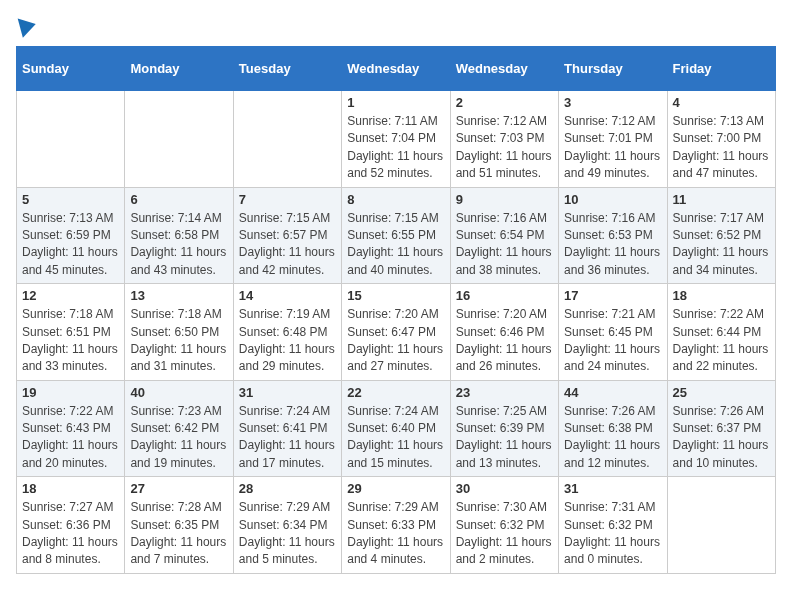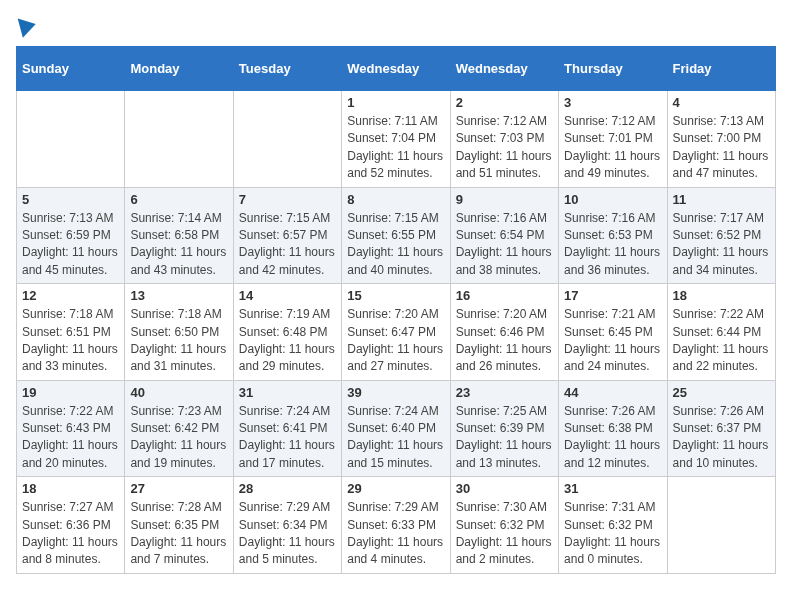--- a/index.html
+++ b/index.html
@@ -200,21 +200,21 @@
         </td>
         <td>
           <div class="day-number">40</div>
           <div class="day-info">Sunrise: 7:23 AM<br>Sunset: 6:42 PM<br>Daylight: 11 hours and 19 minutes.</div>
         </td>
         <td>
           <div class="day-number">31</div>
           <div class="day-info">Sunrise: 7:24 AM<br>Sunset: 6:41 PM<br>Daylight: 11 hours and 17 minutes.</div>
         </td>
         <td>
-          <div class="day-number">39</div>
+          <div class="day-number">22</div>
           <div class="day-info">Sunrise: 7:24 AM<br>Sunset: 6:40 PM<br>Daylight: 11 hours and 15 minutes.</div>
         </td>
         <td>
           <div class="day-number">23</div>
           <div class="day-info">Sunrise: 7:25 AM<br>Sunset: 6:39 PM<br>Daylight: 11 hours and 13 minutes.</div>
         </td>
         <td>
           <div class="day-number">44</div>
           <div class="day-info">Sunrise: 7:26 AM<br>Sunset: 6:38 PM<br>Daylight: 11 hours and 12 minutes.</div>
         </td>

